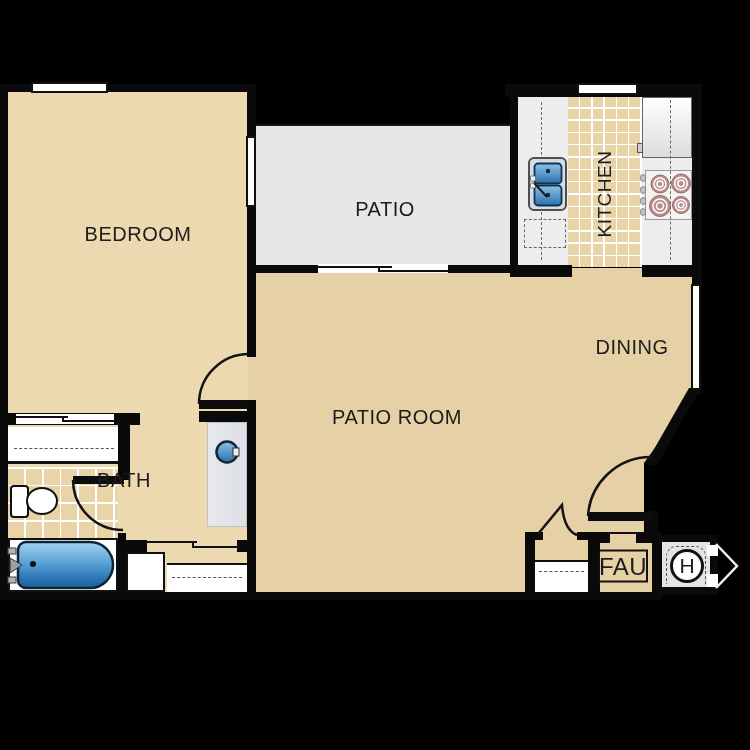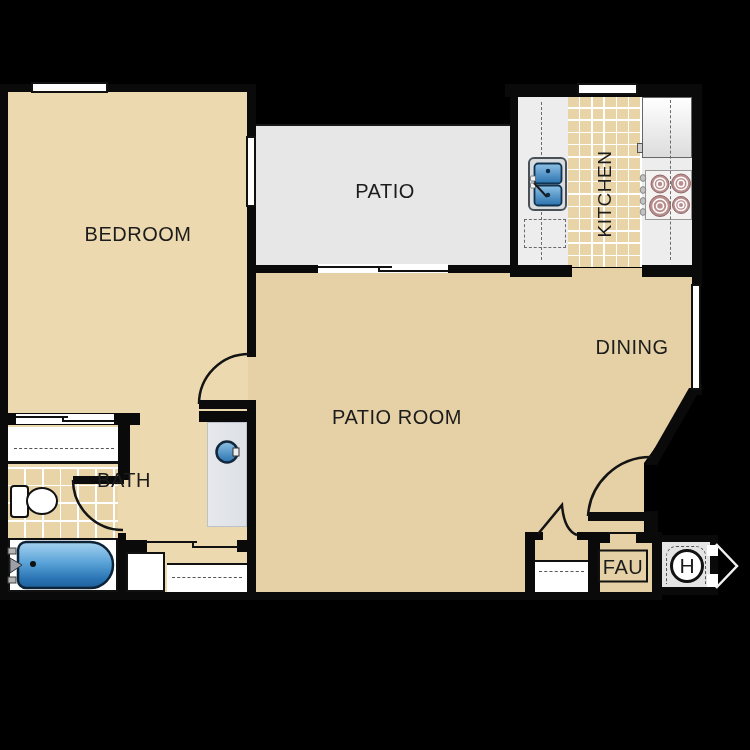--- a/index.html
+++ b/index.html
@@ -92,21 +92,21 @@
   <div class="wall" style="left:525px;top:532px;width:18px;height:8px"></div>
   <div class="wall" style="left:577px;top:532px;width:28px;height:8px"></div>
   <div class="wall" style="left:588px;top:532px;width:12px;height:63px"></div>
 
   <div class="abs" style="left:600px;top:540px;width:52px;height:52px;background:var(--floor-living)"></div>
   <div class="wall" style="left:600px;top:532px;width:10px;height:11px"></div>
   <div class="wall" style="left:636px;top:532px;width:16px;height:11px"></div>
   <div class="thinline" style="left:608px;top:532px;width:30px;height:2px"></div>
   <div class="wall" style="left:652px;top:532px;width:10px;height:63px"></div>
   <div class="abs label" style="left:623px;top:566px;width:50px;height:33px;border:2px solid #111;display:flex;align-items:center;justify-content:center;transform:translate(-50%,-50%)">
-    <span style="font-size:20px">FAU</span>
+    <span style="font-size:24px">FAU</span>
   </div>
 
   <div class="wall" style="left:658px;top:535px;width:57px;height:7px"></div>
   <div class="wall" style="left:658px;top:587px;width:57px;height:8px"></div>
   <div class="wall" style="left:710px;top:535px;width:8px;height:60px"></div>
   <div class="abs" style="left:662px;top:542px;width:48px;height:45px;background:#e4e4e4"></div>
   <div class="abs" style="left:666px;top:546px;width:40px;height:38px;border:1.5px dashed #555;border-bottom:none;border-radius:10px 10px 0 0"></div>
   <div class="abs" style="left:707px;top:545px;width:11px;height:11px;background:#fff"></div>
   <div class="abs" style="left:707px;top:574px;width:11px;height:13px;background:#fff"></div>
   <div class="abs" style="left:670px;top:549px;width:34px;height:34px;background:#fff;border:3px solid #111;border-radius:50%;display:flex;align-items:center;justify-content:center">
@@ -209,19 +209,19 @@
     <g>
       <circle cx="227" cy="452" r="10.5" fill="url(#sinkg)" stroke="#14283c" stroke-width="2.5"></circle>
       <path d="M227,443.5 A8.5,8.5 0 0 1 227,460.5 A5,5 0 0 0 227,443.5 Z" fill="#fff" opacity="0.92"></path>
       <rect x="233" y="448" width="6" height="8" fill="#eee" stroke="#333" stroke-width="1"></rect>
     </g>
 
     <polyline points="716,544 737,566 716,588" fill="none" stroke="#f0f0f0" stroke-width="2.5"></polyline>
   </svg>
 
   <div class="label" style="left:138px;top:234px">BEDROOM</div>
-  <div class="label" style="left:385px;top:191px">PATIO</div>
+  <div class="label" style="left:385px;top:209px">PATIO</div>
   <div class="label rot" style="left:604px;top:194px;font-size:19px">KITCHEN</div>
   <div class="label" style="left:632px;top:347px">DINING</div>
   <div class="label" style="left:397px;top:417px">PATIO ROOM</div>
   <div class="label" style="left:124px;top:480px">BATH</div>
 
 </div>
 
 </body></html>

